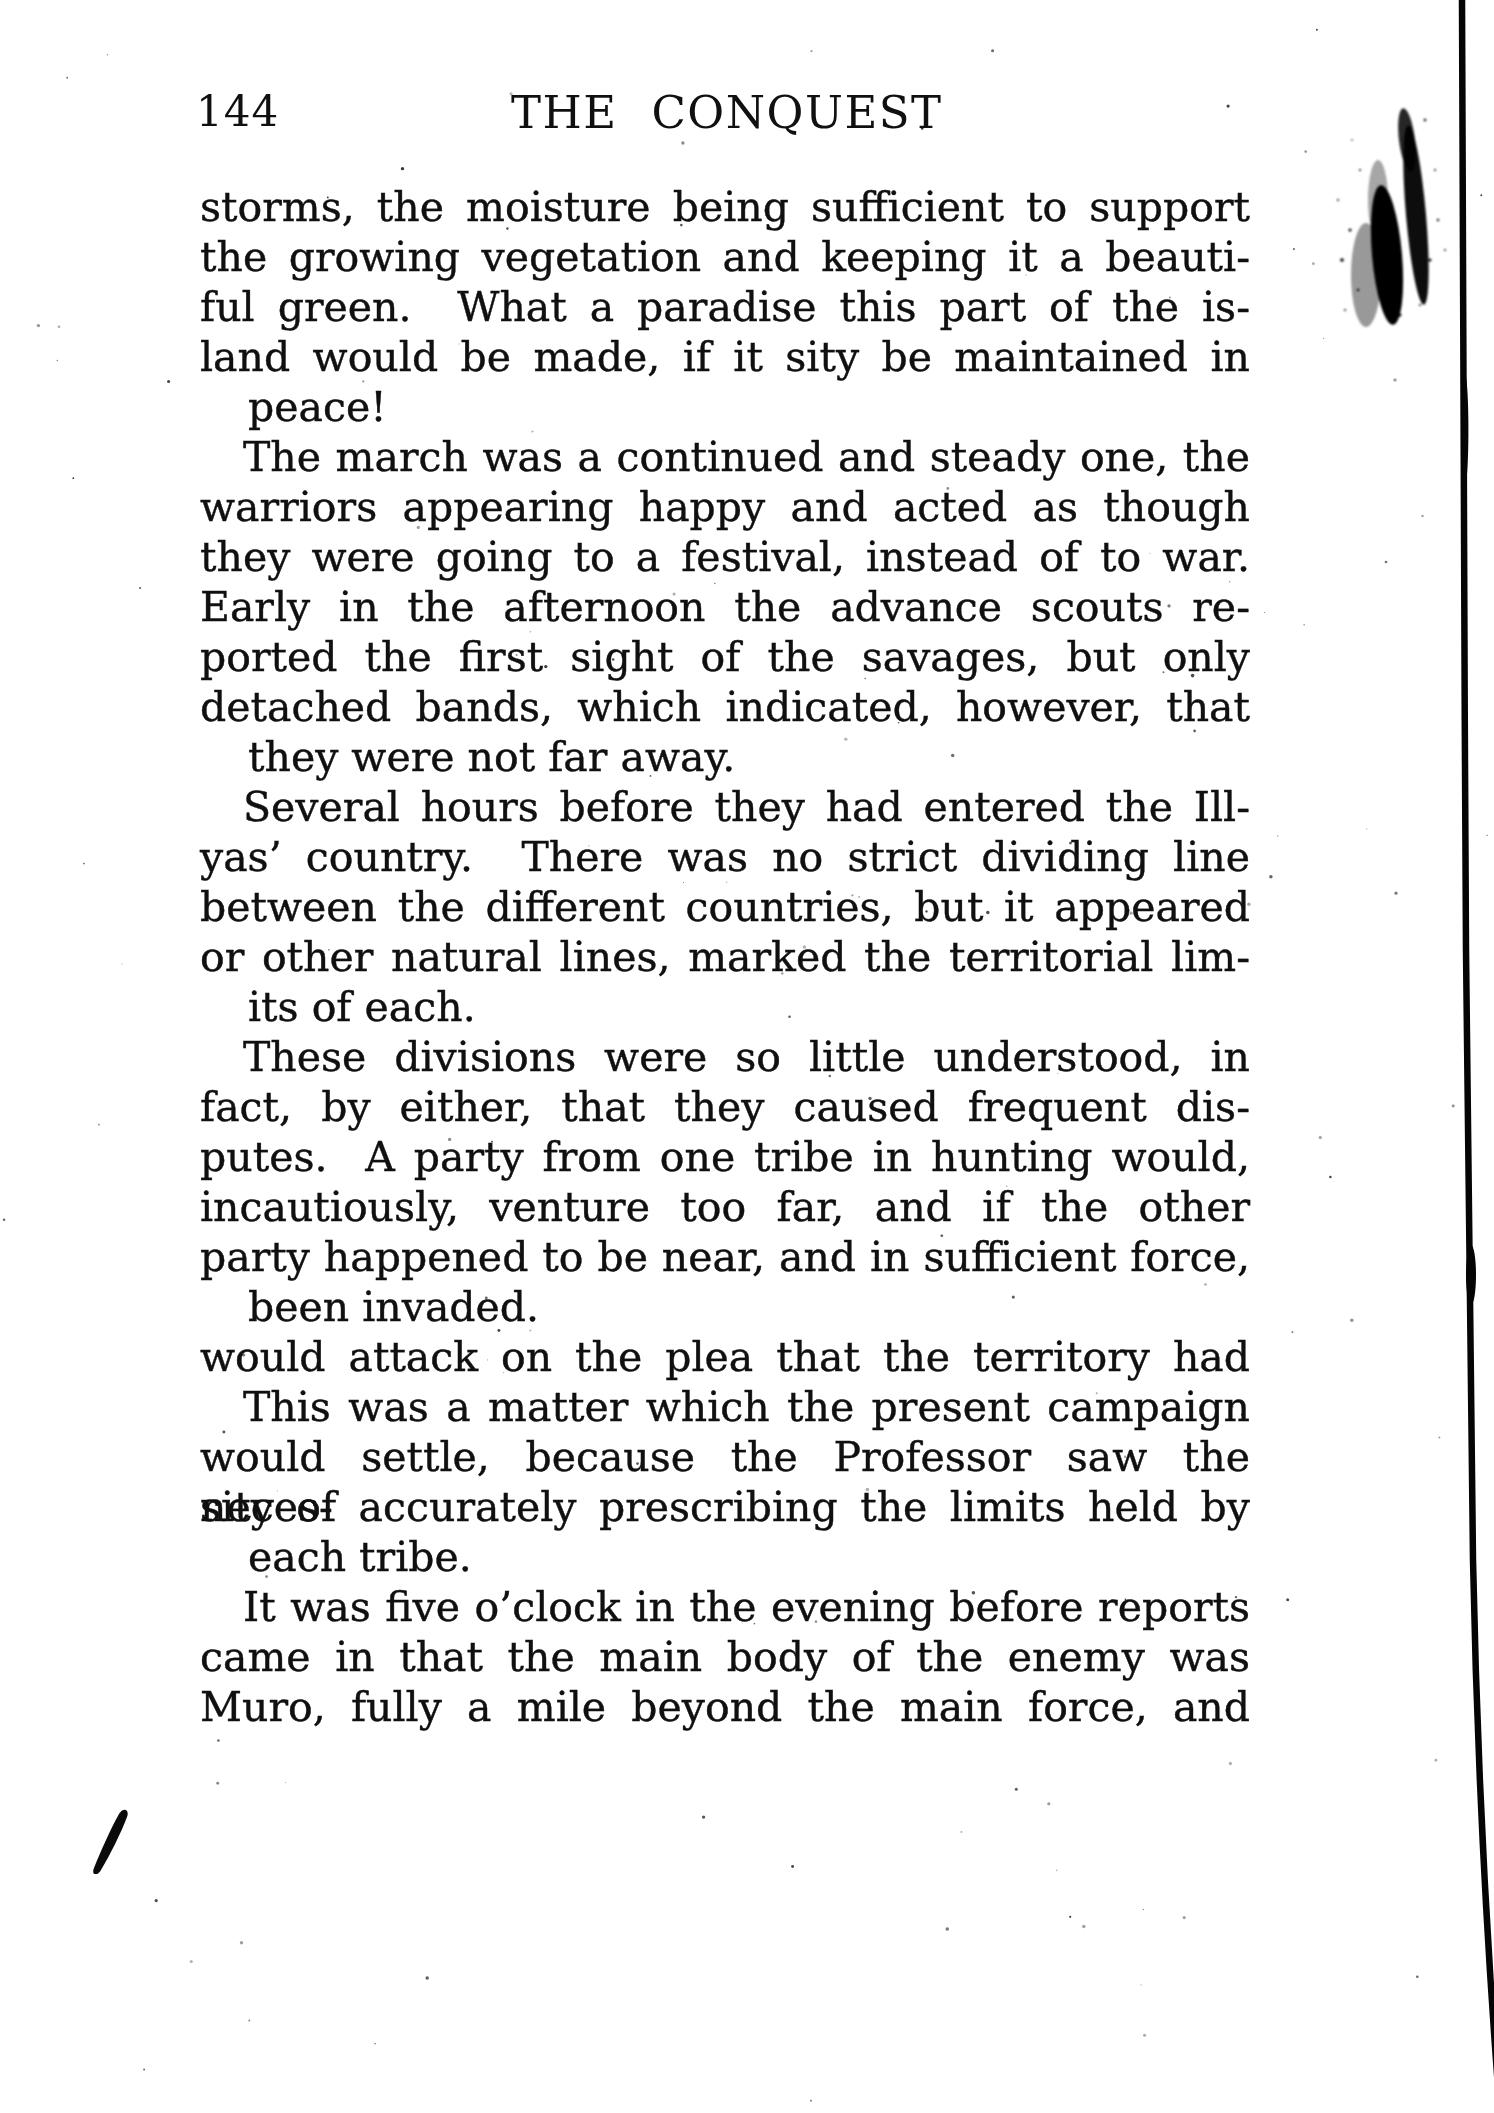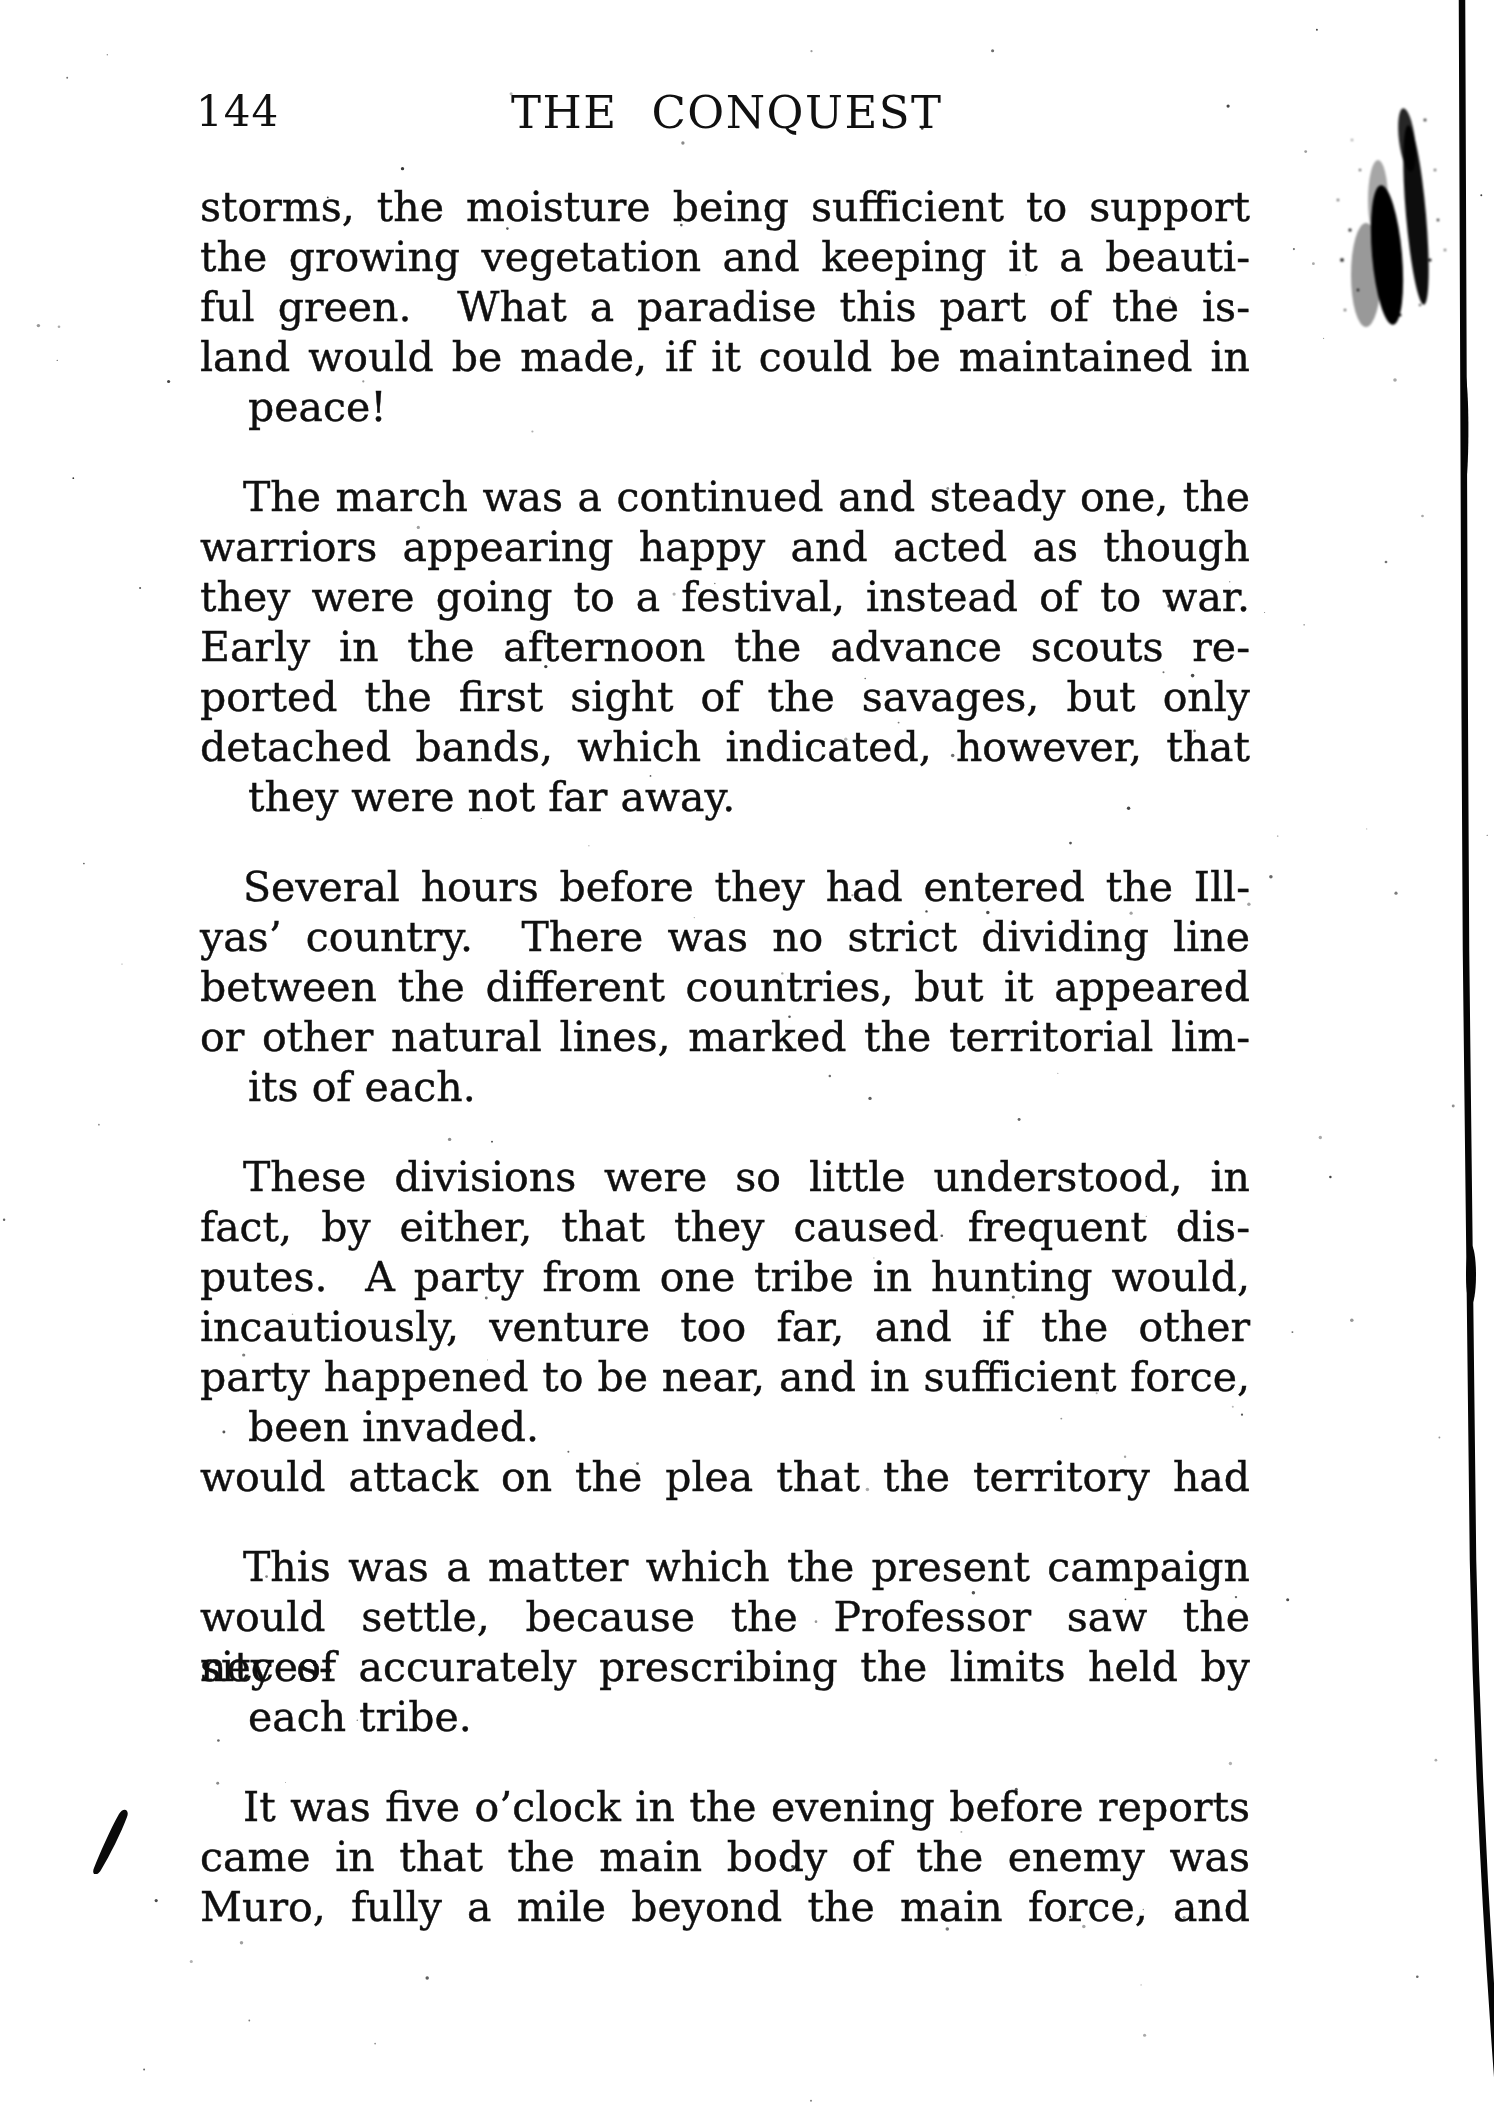--- a/index.html
+++ b/index.html
@@ -25,21 +25,21 @@
   .textbody{
     position:absolute;left:200px;top:182px;width:1050px;
   }
   .line{
     height:50px;line-height:50px;font-size:41px;
     text-align:justify;text-align-last:justify;-moz-text-align-last:justify;
     -webkit-text-stroke:0.4px #101010;
     white-space:normal;
   }
   .line.last{text-align-last:left;margin-left:48px;-moz-text-align-last:left;}
-  .line.indent{text-indent:43px;margin-top:40px;}
+  .line.indent{text-indent:43px;}
   
   .artifact{position:absolute;pointer-events:none;}
   #smudge{left:1330px;top:80px;}
   #edgeline{left:1440px;top:0px;}
   #inkblot{left:88px;top:1806px;}
   #speckles{left:0;top:0;width:1494px;height:2113px;}
 </style>
 </head>
 <body>
 
@@ -47,21 +47,21 @@
 
   <div>
     <span class="pagenum">144</span>
     <span class="title">THE CONQUEST</span>
   </div>
 
   <div class="textbody">
       <div class="line">storms, the moisture being sufficient to support</div>
       <div class="line">the growing vegetation and keeping it a beauti-</div>
       <div class="line">ful green.&nbsp; What a paradise this part of the is-</div>
-      <div class="line">land would be made, if it could be maintained in</div>
+      <div class="line">land would be made, if it sity be maintained in</div>
       <div class="line last">peace!</div>
       <div class="line indent">The march was a continued and steady one, the</div>
       <div class="line">warriors appearing happy and acted as though</div>
       <div class="line">they were going to a festival, instead of to war.</div>
       <div class="line">Early in the afternoon the advance scouts re-</div>
       <div class="line">ported the first sight of the savages, but only</div>
       <div class="line">detached bands, which indicated, however, that</div>
       <div class="line last">they were not far away.</div>
       <div class="line indent">Several hours before they had entered the Ill-</div>
       <div class="line">yas’ country.&nbsp; There was no strict dividing line</div>

